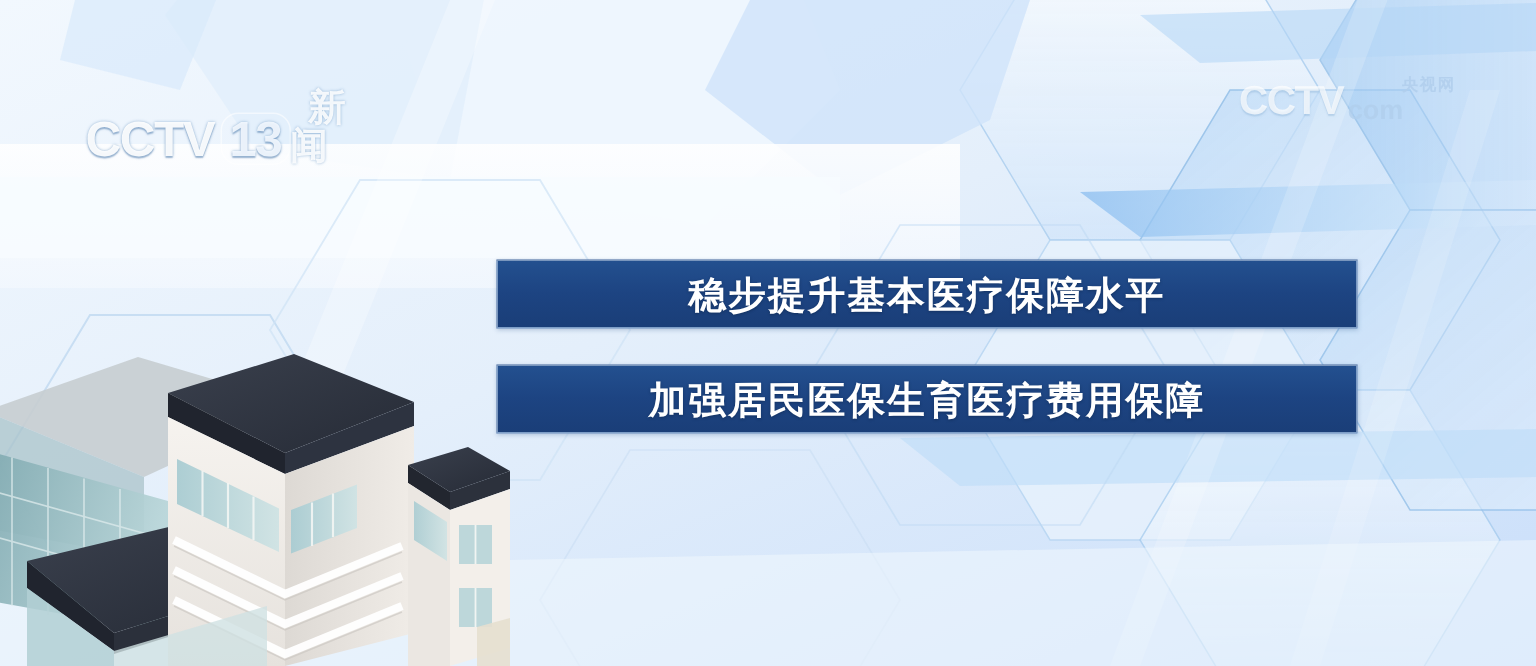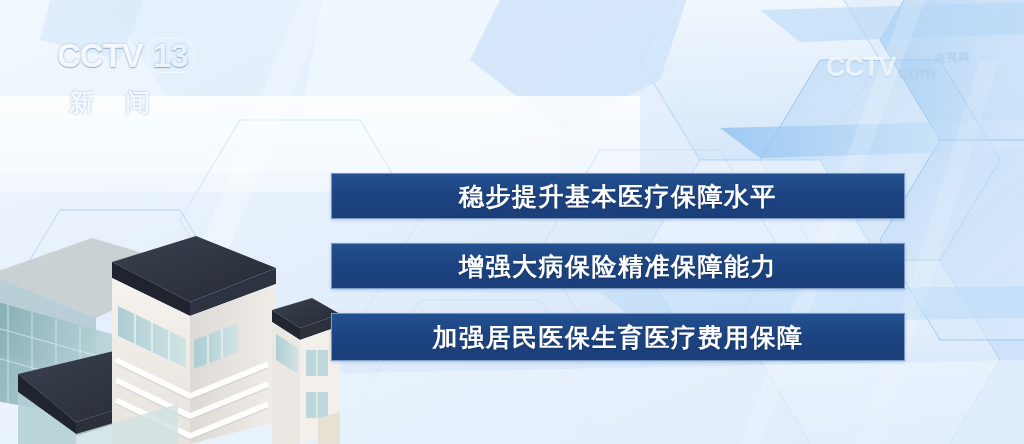--- a/index.html
+++ b/index.html
@@ -14,21 +14,21 @@
     background:linear-gradient(160deg,#eef5fc 0%,#e3eefb 35%,#d7e8fa 65%,#cfe3f9 100%);
   }
 
   
   .bg-layer{position:absolute;inset:0;overflow:hidden;}
   .bg-layer svg{position:absolute;top:0;left:0;width:1024px;height:444px;}
 
   
   #logo{
     position:absolute;left:57px;top:38px;width:160px;height:72px;
-    display:flex;flex-direction:column;align-items:flex-start;
+    display:flex;flex-direction:row;align-items:flex-end;
     pointer-events:none;
   }
   #logo .lg-main{
     font-size:33px;font-weight:700;letter-spacing:-1px;
     color:rgba(255,255,255,.92);
     text-shadow:0 0 2px rgba(120,160,200,.75),0 1px 1px rgba(90,130,175,.55);
     line-height:1;white-space:nowrap;
     font-family:"Liberation Sans","DejaVu Sans",sans-serif;
   }
   #logo .lg-main .num{
@@ -277,20 +277,17 @@
       <span class="wm-cn">央视网</span>
       <span class="wm-com">com</span>
     </span>
   </div>
 
   <div id="banners">
     <div class="bar">
       <span class="bar-text">稳步提升基本医疗保障水平</span>
     </div>
     <div class="bar">
-      <span class="bar-text">增强大病保险精准保障能力</span>
-    </div>
-    <div class="bar">
       <span class="bar-text">加强居民医保生育医疗费用保障</span>
     </div>
   </div>
 
 </div>
 
 </body></html>

